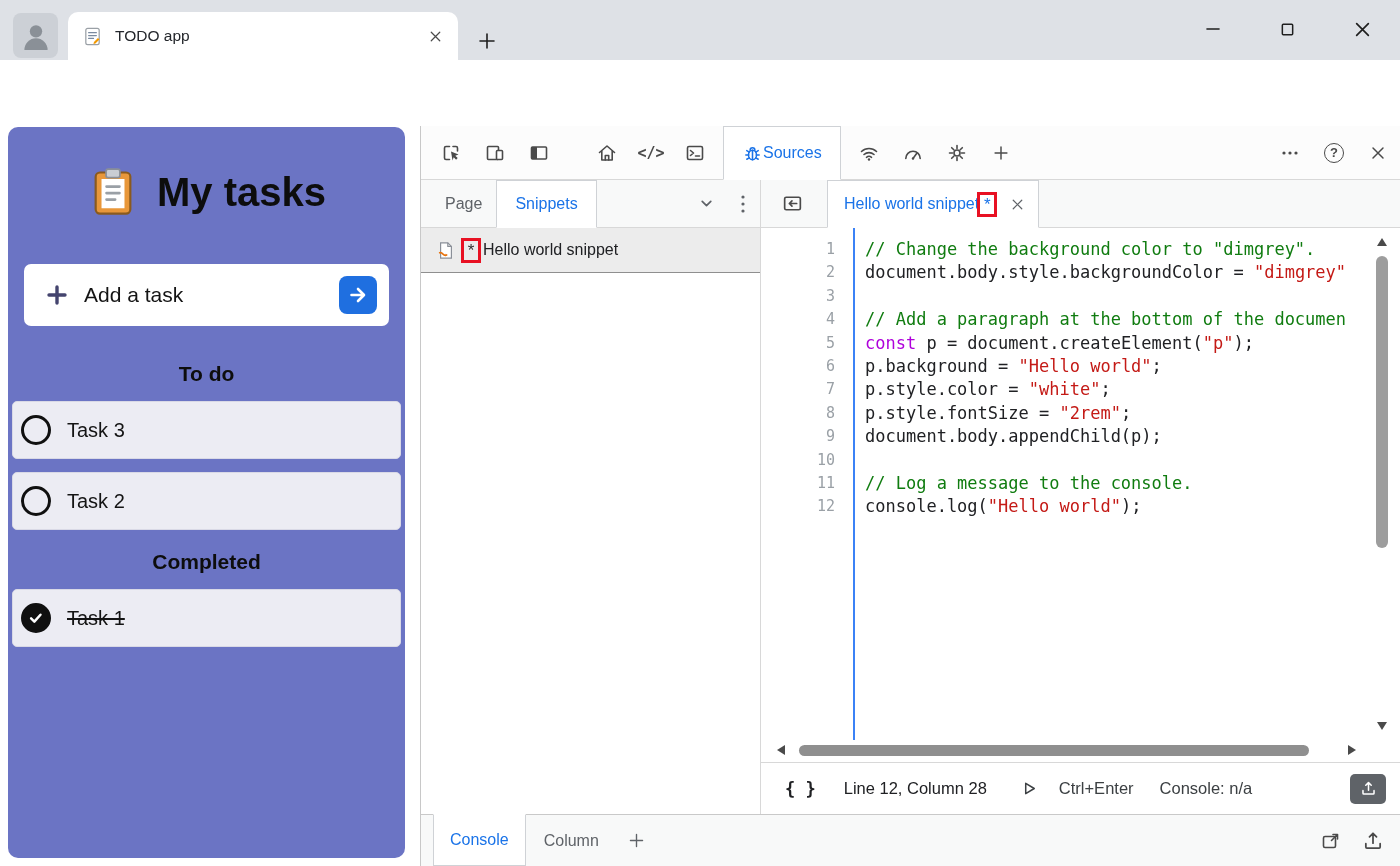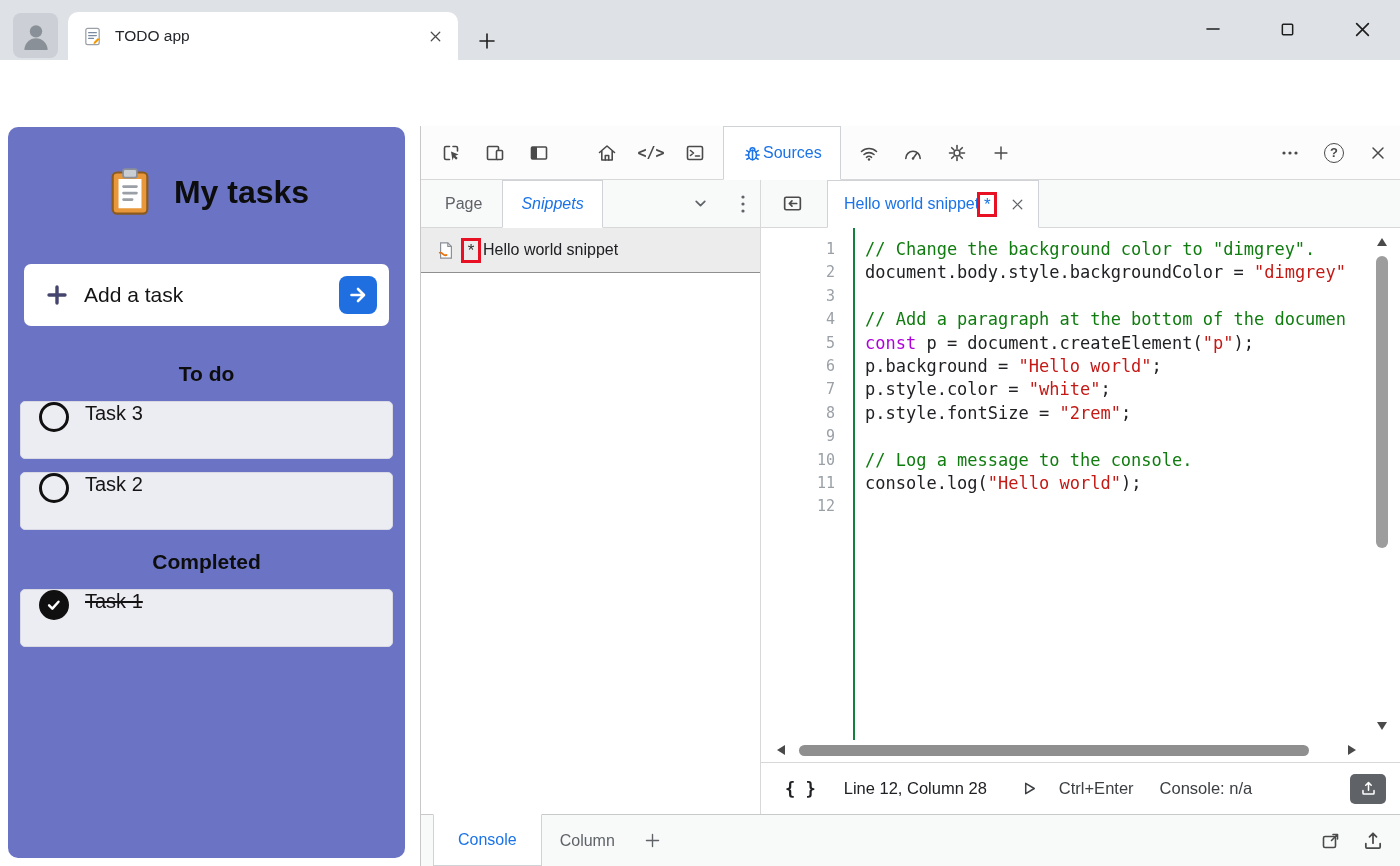--- a/index.html
+++ b/index.html
@@ -34,30 +34,30 @@
   .star-ico { width:36px; font-size:23px; color:#3c4043; text-align:center; }
   .nav-menu { position:absolute; left:1344px; top:86px; width:36px; }
 
   
   .content { position:absolute; top:126px; left:0; right:0; bottom:0; background:#fff; }
 
   
   .todo-panel { position:absolute; left:8px; top:1px; width:397px; height:731px;
                 background:#6b74c4; border-radius:10px; overflow:hidden; }
   .todo-header { margin-top:32px; height:66px; display:flex; align-items:center; justify-content:center; gap:18px; }
-  .todo-title { font-size:32px; font-weight:700; color:#0d0d0d; }
+  .todo-title { font-size:40px; font-weight:700; color:#0d0d0d; }
   .add-task-card { background:#fff; border-radius:7px; margin:39px 16px 0; height:62px;
                    display:flex; align-items:center; padding:0 12px 0 22px; cursor:text; }
   .add-label { margin-left:16px; font-size:21px; color:#141414; }
   .submit-task { margin-left:auto; width:38px; height:38px; border:none; border-radius:8px;
                  background:#1f6fe0; display:flex; align-items:center; justify-content:center; cursor:pointer; }
   .section-heading { margin-top:36px; height:26px; text-align:center; font-size:21px; font-weight:700; color:#0d0d0d; }
   .section-heading.completed { margin-top:20px; }
-  .task-card { background:#ececf3; border:1px solid #d9d9e6; border-radius:5px; margin:13px 12px 0;
-               height:58px; display:flex; align-items:flex-start; padding-left:18px; }
+  .task-card { background:#ececf3; border:1px solid #d9d9e6; border-radius:5px; margin:13px 4px 0;
+               height:58px; display:flex; align-items:center; padding-left:8px; }
   .task-checkbox { width:30px; height:30px; border:3.2px solid #101010; border-radius:50%;
                    flex:0 0 auto; display:flex; align-items:center; justify-content:center; cursor:pointer; background:transparent; }
   .task-checkbox.checked { background:#101010; }
   .task-label { margin-left:16px; font-size:20px; color:#141414; }
   .task-label.done { text-decoration:line-through; }
 
   
   .devtools { position:absolute; left:420px; top:0; right:0; bottom:0; border-left:1px solid #c8c8c8;
               background:#fff; display:flex; flex-direction:column; }
   .dt-toolbar { height:54px; flex:0 0 auto; border-bottom:1px solid #d8d8d8; background:#fcfcfc;
@@ -70,25 +70,25 @@
                  background:#fff; border:1px solid #cfd2d6; border-bottom:1px solid #fff;
                  display:flex; align-items:center; padding:0 18px; margin-left:6px; margin-right:6px;
                  color:#1a73e8; font-size:16px; cursor:pointer; }
   .help-circle { width:20px; height:20px; border:1.7px solid #4a4a4a; border-radius:50%;
                  font-size:13px; font-weight:bold; color:#4a4a4a; display:flex; align-items:center; justify-content:center; }
   .spacer { margin-left:auto; }
 
   .dt-main { flex:1 1 auto; display:flex; min-height:0; }
   .dt-left { width:340px; flex:0 0 auto; border-right:1px solid #d8d8d8; display:flex; flex-direction:column; background:#fff; }
   .pane-header { height:48px; flex:0 0 auto; border-bottom:1px solid #d8d8d8; background:#f8f9f9;
-                 display:flex; align-items:center; padding-left:14px;gap:6px; }
+                 display:flex; align-items:center; padding-left:14px; }
   .pane-tab-inactive { color:#5f6368; font-size:16px; margin-right:4px; padding:0 10px; cursor:pointer; }
   .pane-tab-active { align-self:stretch; margin-bottom:-1px; background:#fff; border:1px solid #cfd2d6;
                      border-bottom:1px solid #fff; color:#1a73e8; font-size:16px;
-                     display:flex; align-items:center; padding:0 18px; cursor:pointer;font-style:italic; }
+                     display:flex; align-items:center; padding:0 18px; cursor:pointer; }
   .chev { margin-left:auto; cursor:pointer; display:flex; }
   .kebab { margin:0 14px 0 26px; cursor:pointer; display:flex; }
   .new-snippet-row { height:47px; flex:0 0 auto; border-bottom:1px solid #e3e3e3; display:flex;
                      align-items:center; padding-left:14px; gap:12px; color:#202124; font-size:16px; cursor:pointer; }
   .snippet-row { height:45px; flex:0 0 auto; background:#ececec; border-bottom:1px solid #8f8f8f;
                  display:flex; align-items:center; padding-left:16px; font-size:16px; color:#202124; cursor:pointer; }
   .snippet-name { margin-left:2px; }
 
   .dt-editor { flex:1 1 auto; display:flex; flex-direction:column; min-width:0; }
   .editor-tabbar { height:48px; flex:0 0 auto; border-bottom:1px solid #d8d8d8; background:#f8f9f9;
@@ -102,21 +102,21 @@
   .red-box { display:inline-flex; align-items:center; justify-content:center; border:3px solid #e81123;
              height:25px; min-width:20px; padding:0 2px; margin-left:6px; }
   .red-box.tab-red { margin-left:-2px; margin-right:2px; }
   .ast-list { font-size:17px; color:#333; line-height:1; }
   .ast-tab { font-size:17px; color:#1a73e8; line-height:1; }
 
   .code-area { flex:1 1 auto; position:relative; display:flex; min-height:0; background:#fff; overflow:hidden; }
   .gutter { width:92px; flex:0 0 auto; padding:10px 18px 0 0; text-align:right;
             font-family:"DejaVu Sans Mono", monospace; font-size:15px; color:#9aa0a6; }
   .gl { height:23.4px; line-height:23.4px; }
-  .code-lines { flex:1 1 auto; border-left:2px solid #15803d; padding:10px 0 0 10px; overflow:hidden;
+  .code-lines { flex:1 1 auto; border-left:2px solid #3b82f6; padding:10px 0 0 10px; overflow:hidden;
                 font-family:"DejaVu Sans Mono", monospace; font-size:17px; color:#202124; }
   .cl { height:23.4px; line-height:23.4px; white-space:pre; }
   .tk-c { color:#107c10; }
   .tk-s { color:#c41a16; }
   .tk-k { color:#af00db; }
   .tk-p { color:#202124; }
 
   .v-scrollbar { position:absolute; right:10px; top:6px; bottom:6px; width:16px; display:flex;
                  flex-direction:column; align-items:center; }
   .tri-up { width:0; height:0; border-left:5.5px solid transparent; border-right:5.5px solid transparent;
@@ -138,21 +138,21 @@
   .pos { margin-left:28px; color:#202124; }
   .run-wrap { margin-left:34px; display:flex; align-items:center; gap:21px; }
   .coverage { margin-left:26px; }
   .export-btn { margin-left:auto; margin-right:14px; width:36px; height:30px; border:none; border-radius:5px;
                 background:#5f6368; display:flex; align-items:center; justify-content:center; cursor:pointer; }
 
   .dt-drawer { height:52px; flex:0 0 auto; border-top:1px solid #c9c9c9; background:#f8f9f9;
                display:flex; align-items:center; }
   .drawer-tab-active { align-self:stretch; margin-top:-1px; margin-left:12px; background:#fff;
                        border:1px solid #cfd2d6; border-top:1px solid #fff; color:#1a73e8; font-size:16px;
-                       display:flex; align-items:center; padding:0 24px; cursor:pointer; }
+                       display:flex; align-items:center; padding:0 16px; cursor:pointer; }
   .drawer-tab { color:#5f6368; font-size:16px; padding:0 18px; cursor:pointer; }
   .drawer-plus { margin-left:10px; cursor:pointer; display:flex; }
   .drawer-right { margin-left:auto; margin-right:16px; display:flex; gap:20px; }
   .drawer-right > div { cursor:pointer; display:flex; }
 
   svg.ico { stroke:#4a4a4a; fill:none; stroke-width:1.6; stroke-linecap:round; stroke-linejoin:round; }
   svg.ico.blue { stroke:#1a73e8; }
   svg.ico.dark { stroke:#1f1f1f; }
   svg.ico.gray { stroke:#5f6368; }
 </style>
@@ -455,20 +455,21 @@
             </div>
             <div class="code-lines">
               <div class="cl"><span class="tk-c">// Change the background color to "dimgrey".</span></div>
               <div class="cl"><span class="tk-p">document.body.style.backgroundColor = </span><span class="tk-s">"dimgrey"</span></div>
               <div class="cl"></div>
               <div class="cl"><span class="tk-c">// Add a paragraph at the bottom of the documen</span></div>
               <div class="cl"><span class="tk-k">const</span><span class="tk-p"> p = document.createElement(</span><span class="tk-s">"p"</span><span class="tk-p">);</span></div>
               <div class="cl"><span class="tk-p">p.background = </span><span class="tk-s">"Hello world"</span><span class="tk-p">;</span></div>
               <div class="cl"><span class="tk-p">p.style.color = </span><span class="tk-s">"white"</span><span class="tk-p">;</span></div>
               <div class="cl"><span class="tk-p">p.style.fontSize = </span><span class="tk-s">"2rem"</span><span class="tk-p">;</span></div>
+              <div class="cl"><span class="tk-p">document.body.appendChild(p);</span></div>
               <div class="cl"></div>
               <div class="cl"><span class="tk-c">// Log a message to the console.</span></div>
               <div class="cl"><span class="tk-p">console.log(</span><span class="tk-s">"Hello world"</span><span class="tk-p">);</span></div>
             </div>
             <div class="v-scrollbar">
               <div class="tri-up"></div>
               <div class="v-thumb"></div>
               <div class="tri-down"></div>
             </div>
           </div>

